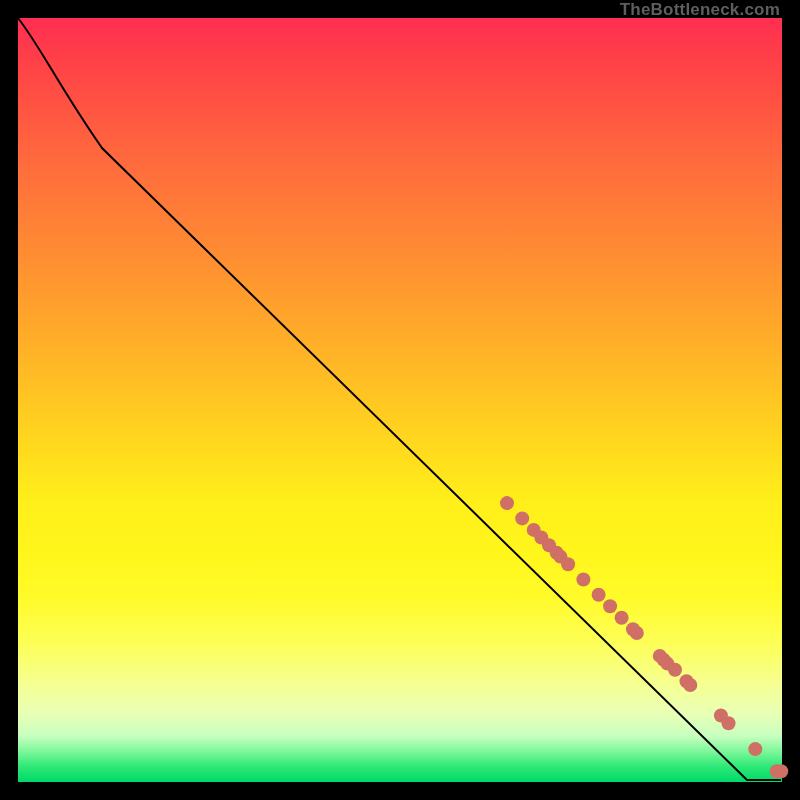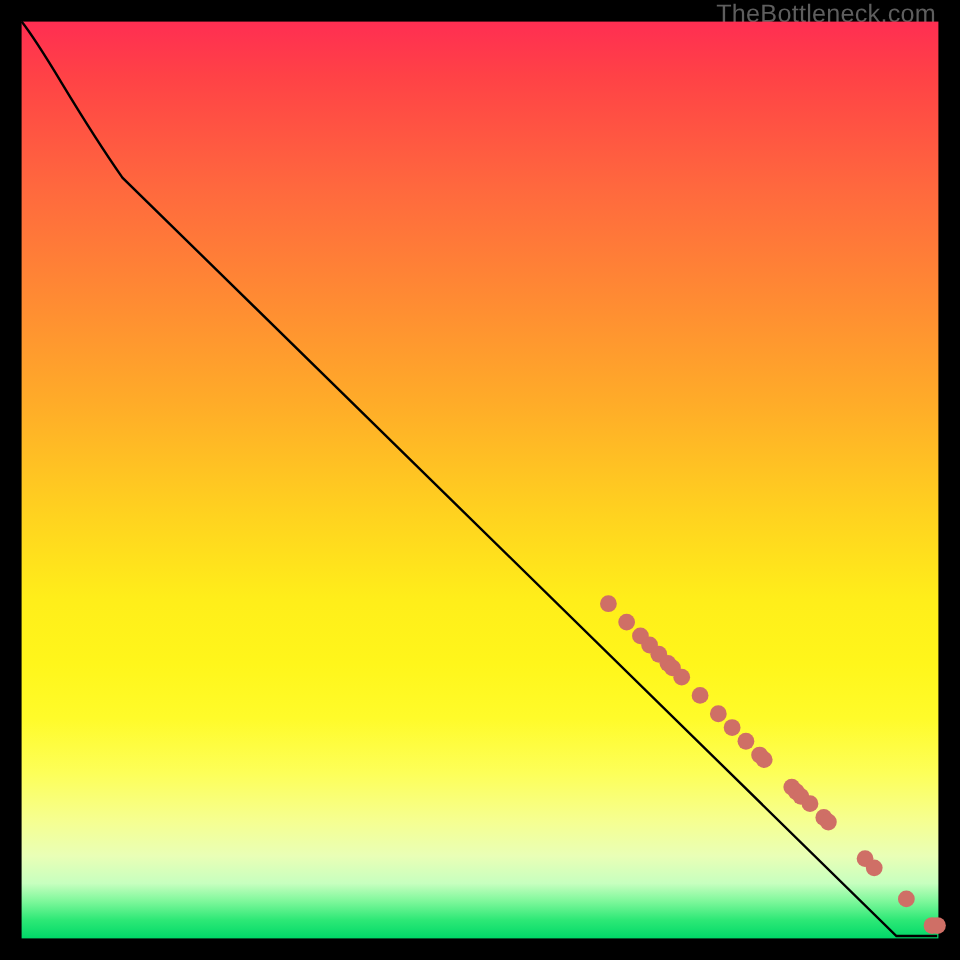--- a/index.html
+++ b/index.html
@@ -41,22 +41,22 @@
       #c7ffbf 94%,
       #7cf79a 96%,
       #2de876 98%,
       #00d968 100%
     );
   }
   .watermark {
     position: absolute;
     top: 0;
     right: 20px;
-    font-size: 21px;
-    font-weight: 400;
+    font-size: 17px;
+    font-weight: 700;
     color: #5e5e5e;
     letter-spacing: 0.2px;
     user-select: none;
     text-align: center;
   }
   svg.overlay {
     position: absolute;
     left: 0;
     top: 0;
     width: 764px;

